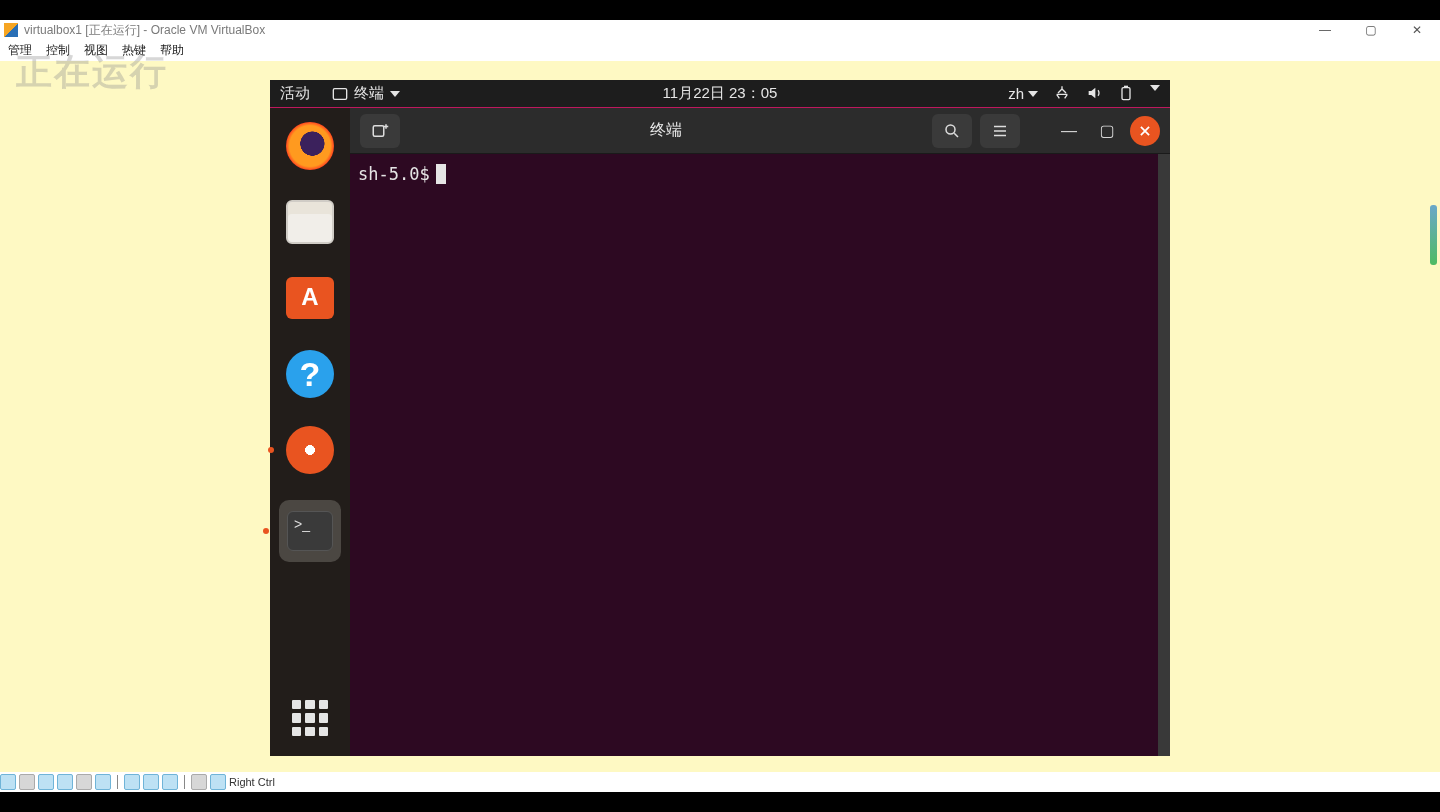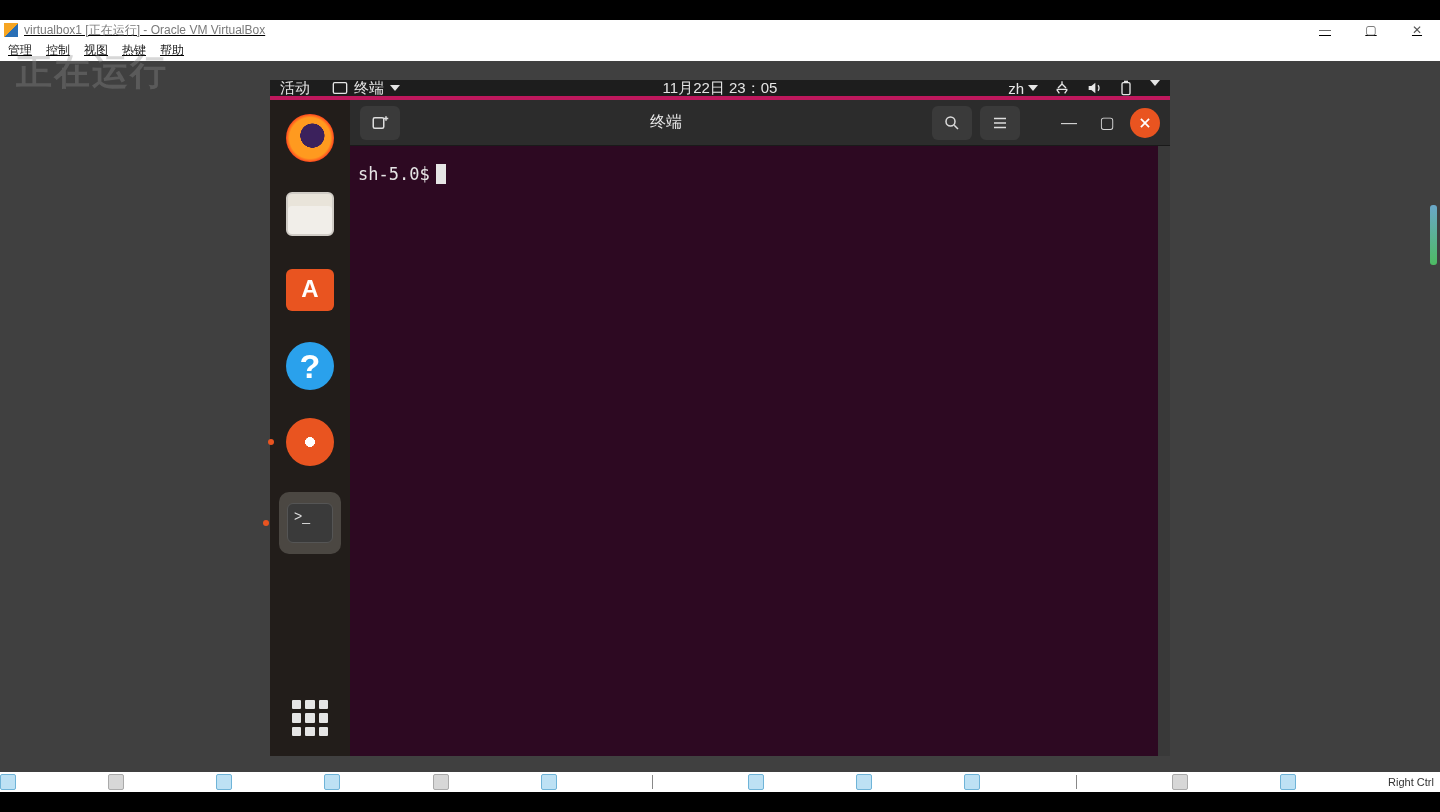--- a/index.html
+++ b/index.html
@@ -11,22 +11,21 @@
     overflow: hidden;
     position: relative;
   }
   
   .stage {
     position: absolute;
     top: 20px;
     left: 0;
     width: 1440px;
     height: 772px;
-    background: #404040;
-    text-decoration: underline;
+    background: #fef9c3;
   }
   
   .host-titlebar {
     height: 20px;
     background: #fff;
     display: flex;
     align-items: center;
     font-size: 12px;
     color: #7a7a7a;
     padding-left: 4px;
@@ -70,28 +69,28 @@
     left: 270px;
     top: 60px;
     width: 900px;
     height: 676px;
     background: #1d1d1d;
     display: flex;
     flex-direction: column;
   }
   
   .ubuntu-topbar {
-    height: 20px;
+    height: 28px;
     background: #1d1d1d;
     color: #e5e5e5;
     display: flex;
     align-items: center;
     font-size: 15px;
     padding: 4px 10px;
-    border-bottom: 4px solid #be185d;
+    border-bottom: 1px solid #be185d;
   }
   .ubuntu-topbar .activities { font-weight: 500; }
   .ubuntu-topbar .appmenu {
     display: flex; align-items: center; gap: 6px; margin-left: 22px;
   }
   .ubuntu-topbar .center {
     position: absolute;
     left: 50%;
     transform: translateX(-50%);
   }
@@ -238,21 +237,21 @@
     display:flex;align-items:center;justify-content:center;
     color:#d5d5d5;
   }
   .hb-close { background:#e95420; color:#fff; }
   .term-body {
     flex:1;
     background:#2d0922;
     color:#e5e5e5;
     font-family: "DejaVu Sans Mono","Consolas",monospace;
     font-size:17px;
-    padding:18px 8px;
+    padding:10px 8px;
     position:relative;
   }
   .term-body .cursor {
     display:inline-block;
     width:10px; height:20px;
     background:#e5e5e5;
     vertical-align:text-bottom;
     margin-left:6px;
   }
   .term-scroll {
@@ -262,21 +261,21 @@
     background:#393939;
   }
   
   .host-statusbar {
     position:absolute;
     bottom:0; left:0; right:0;
     height:20px;
     background:#fff;
     display:flex;
     align-items:center;
-    justify-content:space-between;
+    justify-content:flex-start;
     padding-right:6px;
     gap:3px;
     font-size:11px;
     color:#333;
   }
   .sb-icon {
     width:16px;height:16px;
     border:1px solid #6fb4d8;
     background:#bde1f4;
     border-radius:2px;

